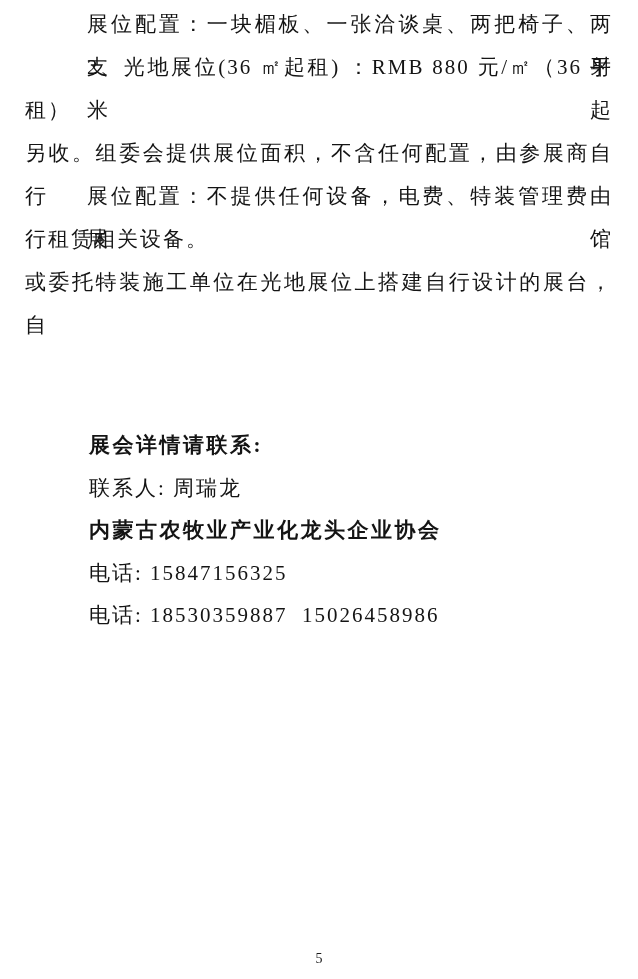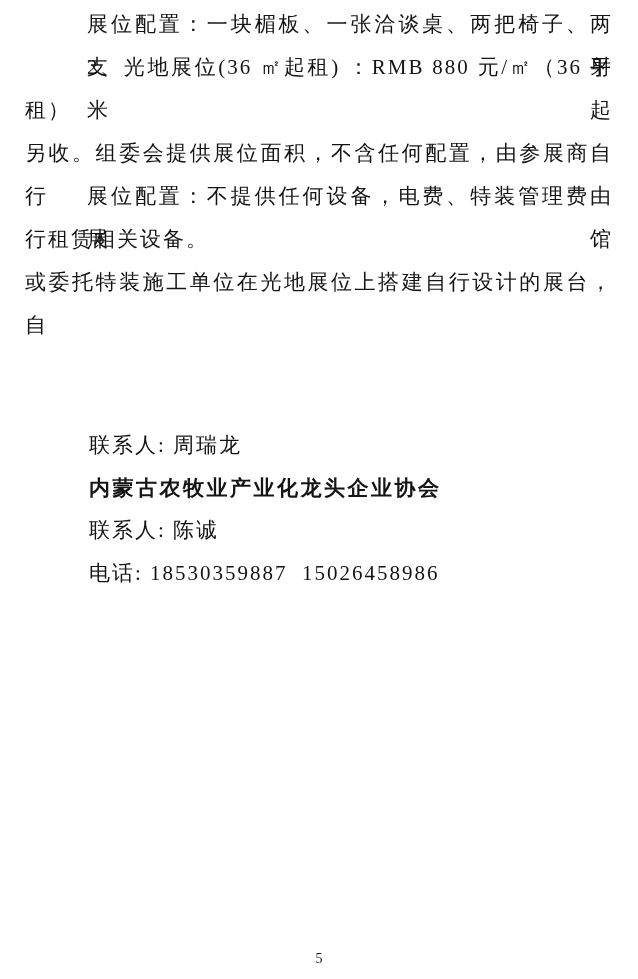--- a/index.html
+++ b/index.html
@@ -73,21 +73,22 @@
     <div class="bline indent just">展位配置：一块楣板、一张洽谈桌、两把椅子、两支射</div>
     <div class="bline indent just">2、光地展位(36 ㎡起租) ：RMB 880 元/㎡（36 平米起</div>
     <div class="bline">租）</div>
     <div class="bline just">另收。组委会提供展位面积，不含任何配置，由参展商自行</div>
     <div class="bline indent just">展位配置：不提供任何设备，电费、特装管理费由展馆</div>
     <div class="bline">行租赁相关设备。</div>
     <div class="bline just">或委托特装施工单位在光地展位上搭建自行设计的展台，自</div>
   </div>
 
   <div class="contact">
+    <div class="cline bold">展会详情请联系:</div>
     <div class="cline">联系人: 周瑞龙</div>
     <div class="cline bold">内蒙古农牧业产业化龙头企业协会</div>
-    <div class="cline">联系人: 陈诚</div>
+    <div class="cline">电话: 15847156325</div>
     <div class="cline">电话: 18530359887  15026458986</div>
   </div>
 
   <div class="page-number">5</div>
 
 </div>
 
 </body></html>

